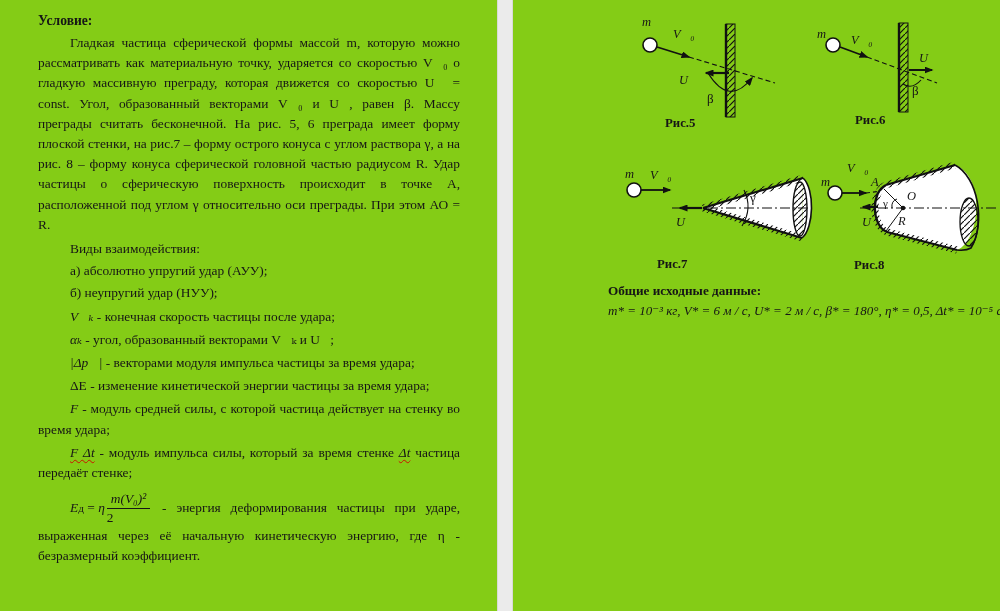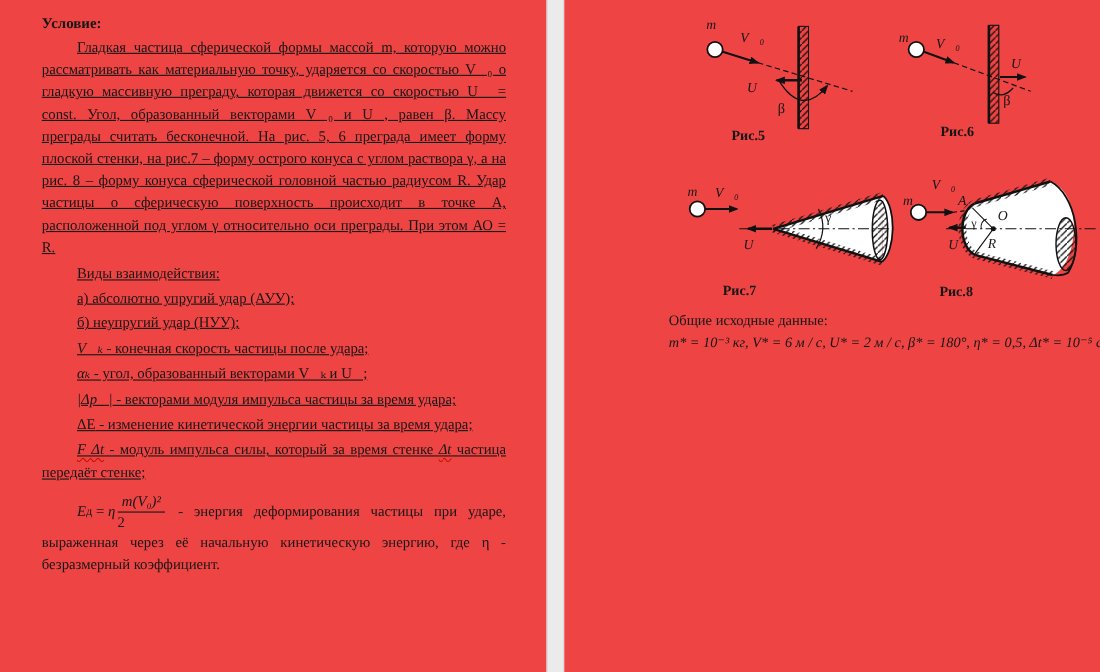--- a/index.html
+++ b/index.html
@@ -4,48 +4,48 @@
 <style>
   html,body{margin:0;padding:0;}
   body{
     width:1000px;height:611px;overflow:hidden;background:#ffffff;
     font-family:"Liberation Serif","DejaVu Serif",serif;color:#161616;
     position:relative;
   }
   .canvas{position:absolute;inset:0;}
   .gutter{position:absolute;left:497px;top:0;width:16px;height:611px;
     background:#ebebeb;border-left:1px solid #d9d9d9;border-right:1px solid #d9d9d9;box-sizing:border-box;}
-  .page{position:absolute;top:0;height:611px;background:#ef4444;overflow:hidden;}
+  .page{position:absolute;top:0;height:611px;background:#84cc16;overflow:hidden;}
   .page-left{left:0;width:497px;padding:10px 37px 0 38px;box-sizing:border-box;}
   .page-right{left:513px;width:487px;}
 
   
   .doc-title{font-weight:bold;font-size:13.6px;line-height:21px;margin:0 0 2px 0;}
   p{margin:0;font-size:13.4px;line-height:20.2px;}
   .jst{text-align:justify;}
-  .ind{text-indent:32px;text-decoration:underline;}
+  .ind{text-indent:32px;}
   .item{margin:2px 0;}
   .def{margin:3px 0;}
   .sym{font-style:italic;}
   .sym-up{font-style:normal;}
   .sp-err{text-decoration:underline wavy #cc1100 1px;text-underline-offset:2px;}
   .efrm{display:inline-flex;align-items:center;margin-left:32px;white-space:pre;}
   .eitl{font-style:italic;}
   .frac{display:inline-flex;flex-direction:column;margin:0 2px;vertical-align:middle;}
   .frac .num{border-bottom:1px solid #161616;padding:0 4px 1px 4px;font-style:italic;line-height:17px;}
   .frac .den{padding-top:1px;line-height:16px;}
   .energy{margin-top:7px;}
 
   
   .fig{position:absolute;}
   .fig svg{position:absolute;left:0;top:0;}
   .fig-label{position:absolute;font-size:12.5px;font-style:italic;line-height:13px;white-space:nowrap;}
   .fig-label.greek{font-style:normal;font-size:13px;}
   .fig-caption{position:absolute;font-weight:bold;font-style:normal;font-size:12.8px;white-space:nowrap;}
-  .rp-heading{position:absolute;left:95px;top:283px;font-size:13.2px;}
+  .rp-heading{position:absolute;left:95px;top:283px;font-size:13.2px;font-weight:bold;}
   .rp-data{position:absolute;left:95px;top:303px;font-size:13px;font-style:italic;white-space:nowrap;}
 </style>
 </head>
 <body>
 
 <div class="canvas">
 
   <div class="page page-left">
     <div class="doc-title">Условие:</div>
 
@@ -58,20 +58,21 @@
 
     <p class="def ind jst"><span class="sym">V⃗ₖ</span><span> - конечная скорость частицы после удара;</span></p>
 
     <p class="def ind jst"><span class="sym">αₖ</span><span> - угол, образованный векторами V⃗ₖ и U⃗;</span></p>
 
 
     <p class="def ind jst"><span class="sym">|Δp⃗|</span><span> - векторами модуля импульса частицы за время удара;</span></p>
 
     <p class="def ind jst"><span class="sym sym-up">ΔE</span><span> - изменение кинетической энергии частицы за время удара;</span></p>
 
+    <p class="def ind jst"><span class="sym">F</span><span> - модуль средней силы, с которой частица действует на стенку во время удара;</span></p>
 
     <p class="def ind jst"><span class="sym sp-err">F Δt</span><span> - модуль импульса силы, который за время стенке </span><span class="sym sp-err">Δt</span><span> частица передаёт стенке;</span></p>
 
     <p class="def energy jst"><span class="efrm"><span class="eitl">E</span><sub>д</sub><span> = </span><span class="eitl">η</span><span class="frac"><span class="num">m(V₀)²</span><span class="den">2</span></span></span><span> -  энергия деформирования частицы при ударе, выраженная через её начальную кинетическую энергию, где η - безразмерный коэффициент.</span></p>
   </div>
 
   <div class="gutter"></div>
 
   <div class="page page-right">
 

